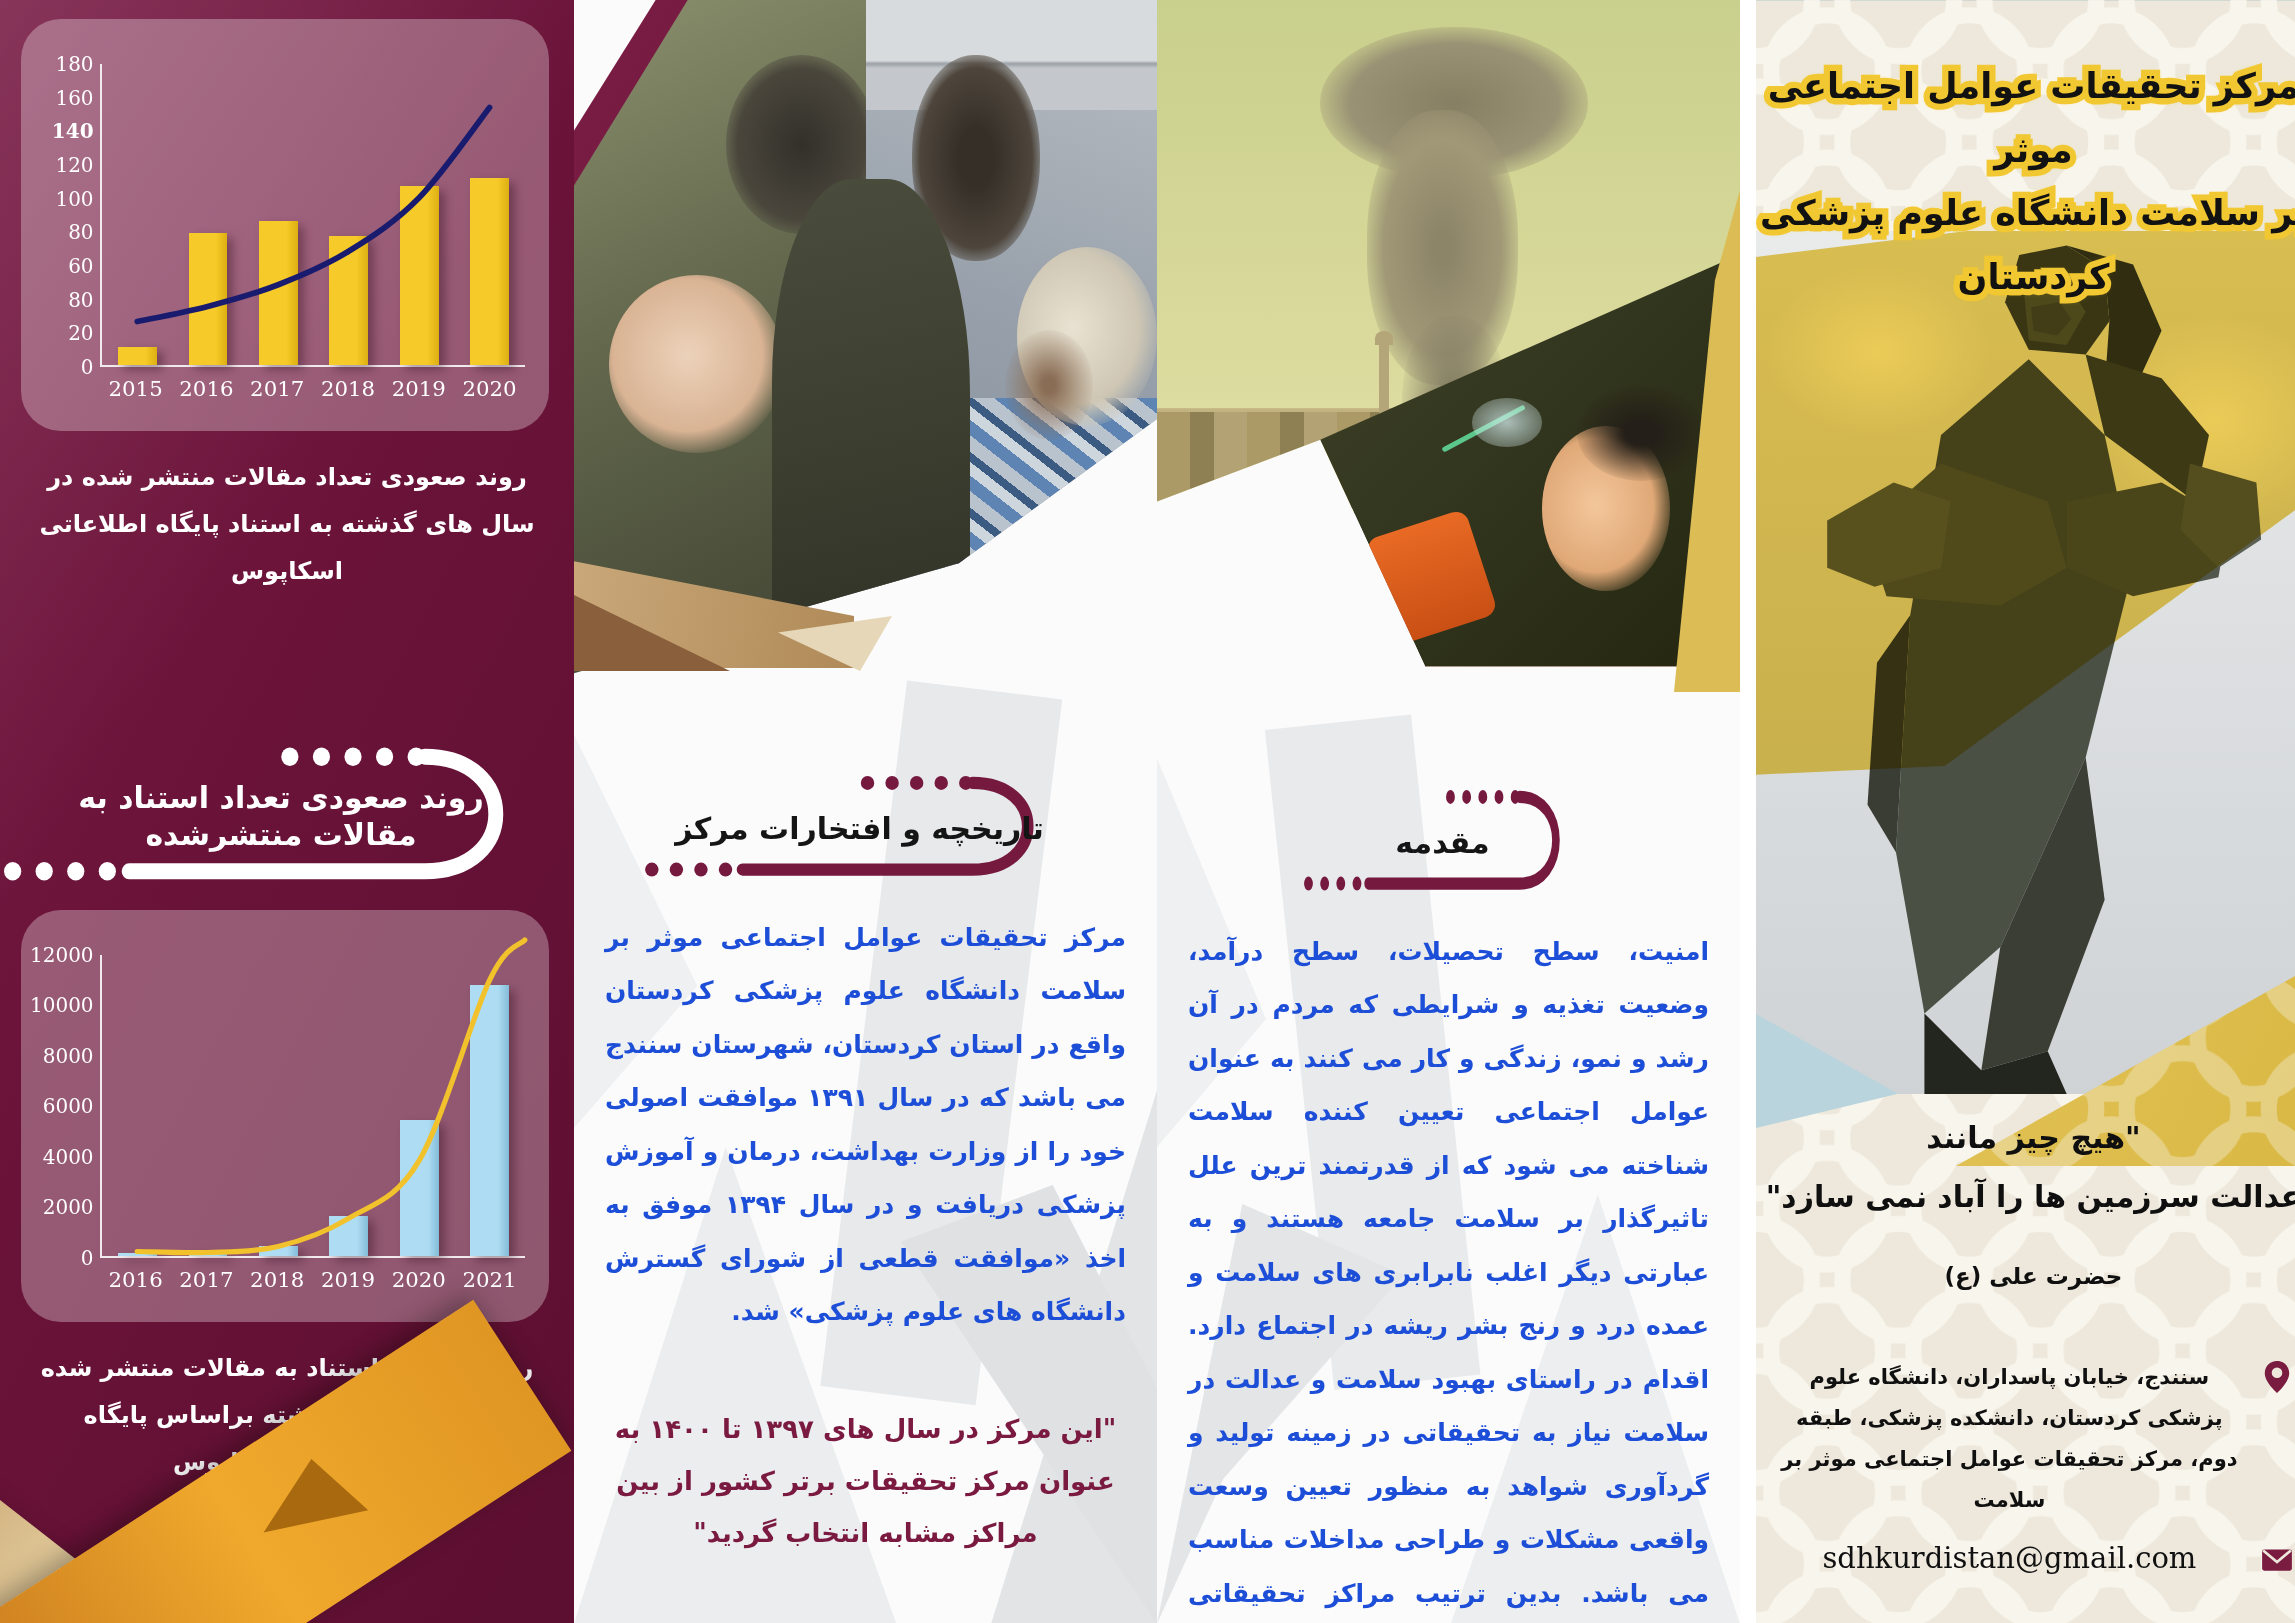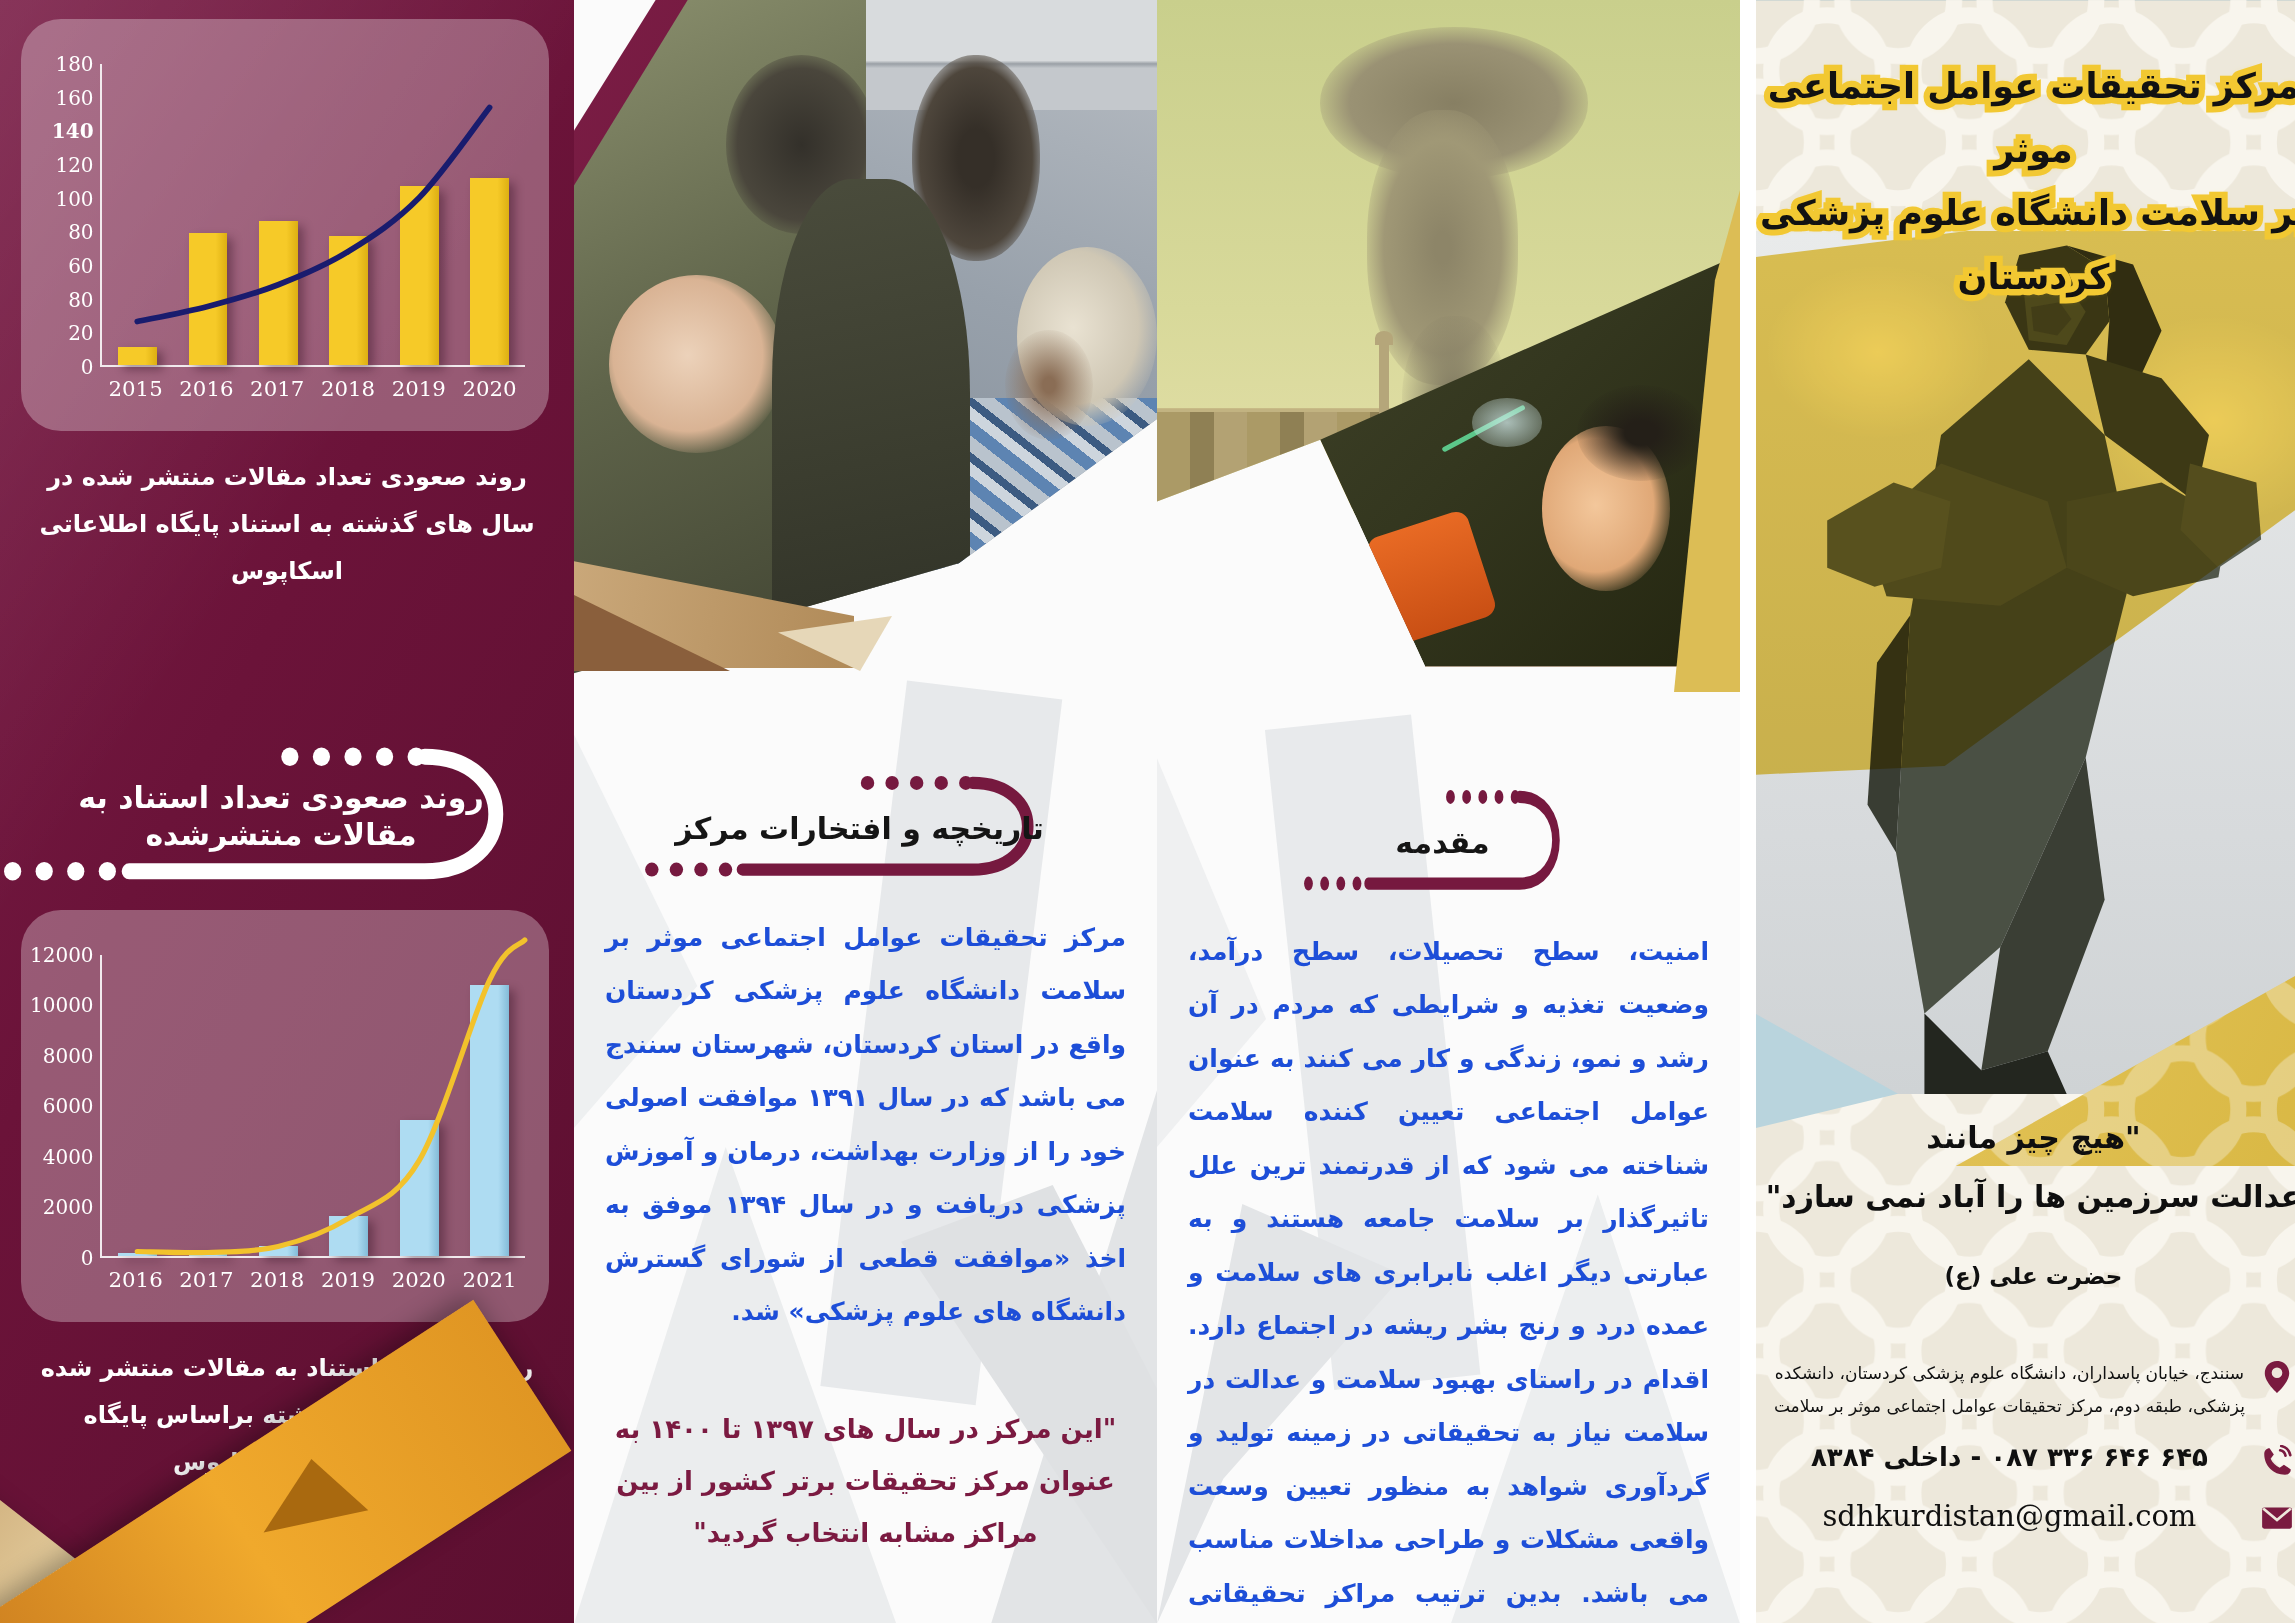--- a/index.html
+++ b/index.html
@@ -155,21 +155,21 @@
 
   .cover-quote { position:absolute; left:0; right:0; top:1109px; z-index:4; text-align:center;
     direction:rtl; font-size:30px; font-weight:bold; color:#0f0f0f; line-height:1.95; }
   .quote-attr { margin-top:28.4px; font-size:23px; }
 
   .contacts { position:absolute; left:17px; right:17px; top:1357px; z-index:4; direction:rtl; color:#101010; }
   .c-row { display:flex; align-items:flex-start; gap:14.2px; margin-bottom:19px; }
   .c-icon { flex:0 0 34px; height:34px; color:#7a1b40; margin-top:2.8px; }
   .c-icon svg { width:34px; height:34px; }
   .c-text { flex:1; text-align:center; }
-  .addr { font-size:17px; font-weight:normal; line-height:1.95; }
+  .addr { font-size:21px; font-weight:bold; line-height:1.95; }
   .phone { font-size:26px; font-weight:bold; }
   .latin { font-family:"DejaVu Serif","Liberation Serif",serif; font-size:29px; direction:ltr; }
   .c-row.mail, .c-row.web { align-items:center; }
 </style>
 </head>
 <body>
 
 <svg width="0" height="0" style="position:absolute">
   <defs>
     <pattern id="gir" width="300" height="300" patternUnits="userSpaceOnUse">
@@ -467,29 +467,20 @@
 
     <div class="contacts">
       <div class="c-row">
         <span class="c-icon">
           <svg viewBox="0 0 64 64">
               <path fill="currentColor" d="M32 2C19 2 9 12 9 25c0 17 23 37 23 37s23-20 23-37C55 12 45 2 32 2zm0 32a10 10 0 1 1 0-20 10 10 0 0 1 0 20z"></path>
             </svg>
         </span>
         <span class="c-text addr">سنندج، خیابان پاسداران، دانشگاه علوم پزشکی کردستان، دانشکده پزشکی، طبقه دوم، مرکز تحقیقات عوامل اجتماعی موثر بر سلامت</span>
       </div>
-      <div class="c-row">
-        <span class="c-icon">
-          <svg viewBox="0 0 64 64">
-            <path fill="currentColor" d="M18 6C12 6 8 11 8 17c0 22 17 39 39 39 6 0 11-4 11-10l-13-9-8 6c-8-4-13-9-17-17l6-8-8-12z"></path>
-            <path fill="none" stroke="currentColor" stroke-width="5" stroke-linecap="round" d="M38 10c5 1 9 5 10 10M40 2c9 2 15 8 17 17"></path>
-          </svg>
-        </span>
-        <span class="c-text phone">۶۴۵ ۶۴۶ ۳۳۶ ۰۸۷ - داخلی ۸۳۸۴</span>
-      </div>
       <div class="c-row mail">
         <span class="c-icon">
           <svg viewBox="0 0 64 64">
               <rect x="4" y="12" width="56" height="40" rx="4" fill="currentColor"></rect>
               <path d="M6 14l26 22L58 14" fill="none" stroke="#ede8db" stroke-width="5"></path>
             </svg>
         </span>
         <span class="c-text latin">sdhkurdistan@gmail.com</span>
       </div>
 

